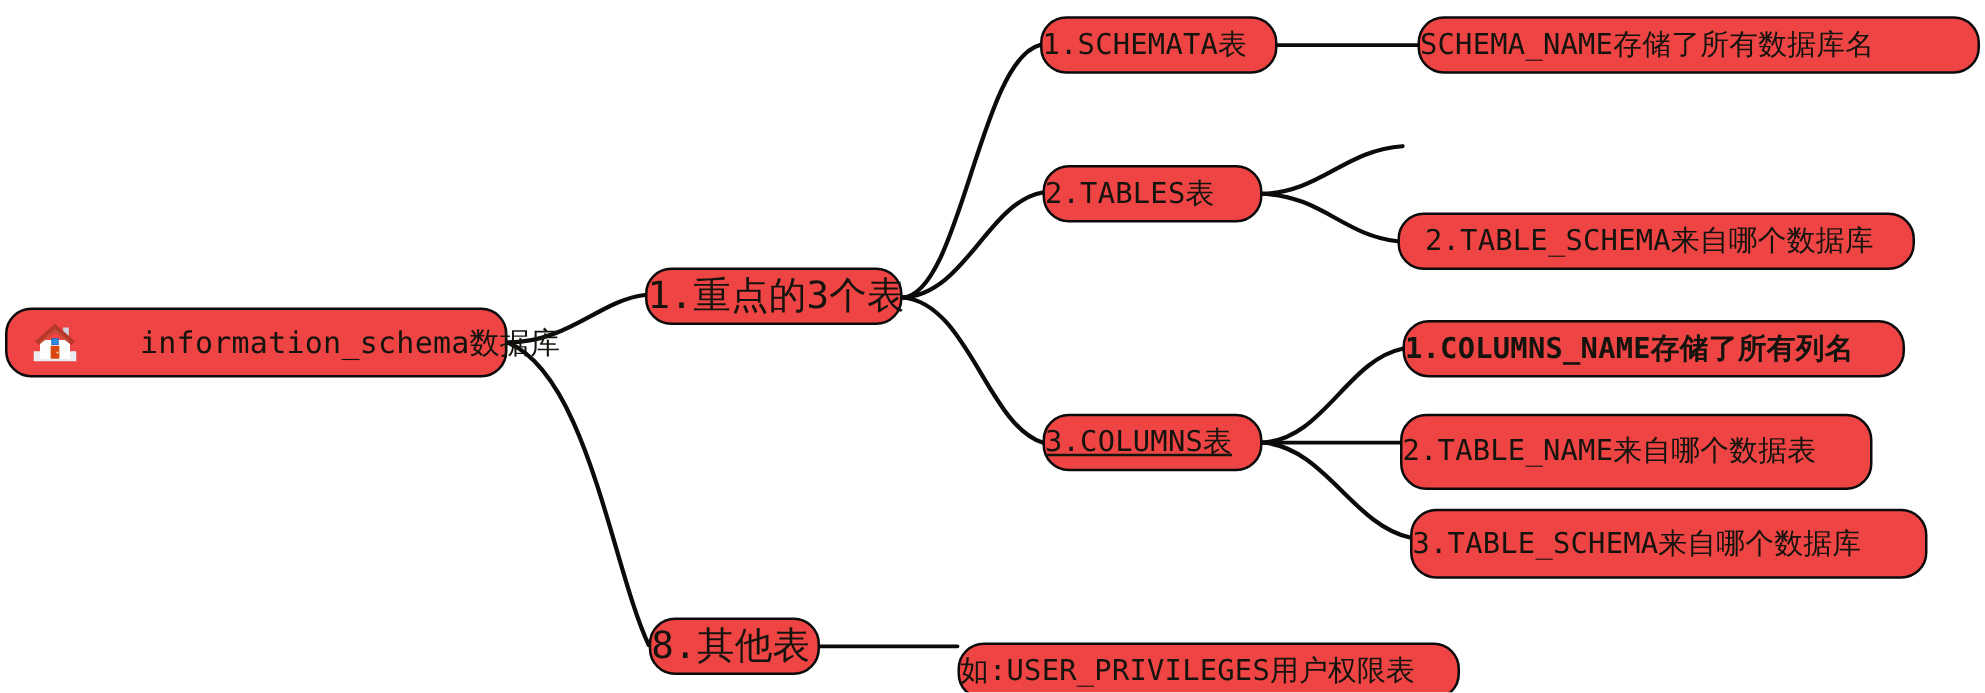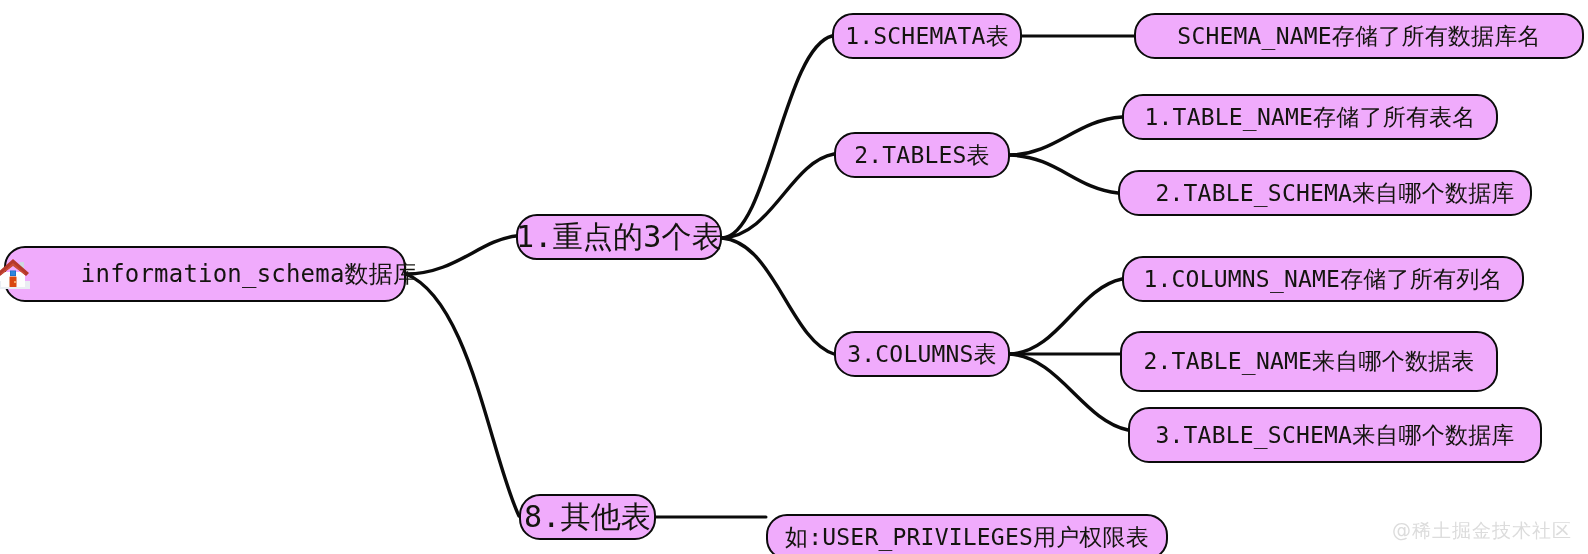--- a/index.html
+++ b/index.html
@@ -21,26 +21,26 @@
     position: absolute;
     left: 0;
     top: 0;
     width: 1588px;
     height: 554px;
     pointer-events: none;
   }
   .node {
     position: absolute;
     box-sizing: border-box;
-    background: #f0abfc;
+    background: #ef4444;
     border: 2.6px solid #0b0b0b;
     border-radius: 21px;
     display: flex;
     align-items: center;
-    justify-content: center;
+    justify-content: flex-start;
     white-space: nowrap;
     color: #14140f;
     font-family: "DejaVu Sans Mono", "Liberation Mono", monospace;
     letter-spacing: 0.2px;
     z-index: 2;
   }
   .node .label {
     display: inline-block;
     line-height: 1;
   }
@@ -133,47 +133,43 @@
   </div>
 
   <div class="node node-l2" style="left:832px; top:13px; width:190px; height:46px;">
     <span class="label">1.SCHEMATA表</span>
   </div>
 
   <div class="node node-l2" style="left:834px; top:132px; width:176px; height:46px;">
     <span class="label">2.TABLES表</span>
   </div>
 
-  <div class="node node-l2" style="left:834px; top:331px; width:176px; height:46px;">
+  <div class="node node-l2" style="left:834px; top:331px; width:176px; height:46px;text-decoration:underline;">
     <span class="label">3.COLUMNS表</span>
   </div>
 
   <div class="node node-l3" style="left:1134px; top:13px; width:450px; height:46px;">
     <span class="label">SCHEMA_NAME存储了所有数据库名</span>
   </div>
 
-  <div class="node node-l3" style="left:1122px; top:94px; width:376px; height:46px;">
-    <span class="label">1.TABLE_NAME存储了所有表名</span>
-  </div>
 
   <div class="node node-l3" style="left:1118px; top:170px; width:414px; height:46px;padding-left:20px;">
     <span class="label">2.TABLE_SCHEMA来自哪个数据库</span>
   </div>
 
-  <div class="node node-l3" style="left:1122px; top:256px; width:402px; height:46px;">
+  <div class="node node-l3" style="left:1122px; top:256px; width:402px; height:46px;font-weight:bold;">
     <span class="label">1.COLUMNS_NAME存储了所有列名</span>
   </div>
 
   <div class="node node-l3" style="left:1120px; top:331px; width:378px; height:61px;">
     <span class="label">2.TABLE_NAME来自哪个数据表</span>
   </div>
 
   <div class="node node-l3" style="left:1128px; top:407px; width:414px; height:56px;">
     <span class="label">3.TABLE_SCHEMA来自哪个数据库</span>
   </div>
 
   <div class="node node-l3" style="left:766px; top:494px; width:402px; height:46px;margin-top:20px;">
     <span class="label">如:USER_PRIVILEGES用户权限表</span>
   </div>
 
-  <div class="watermark">@稀土掘金技术社区</div>
 
 </div>
 
 </body></html>

